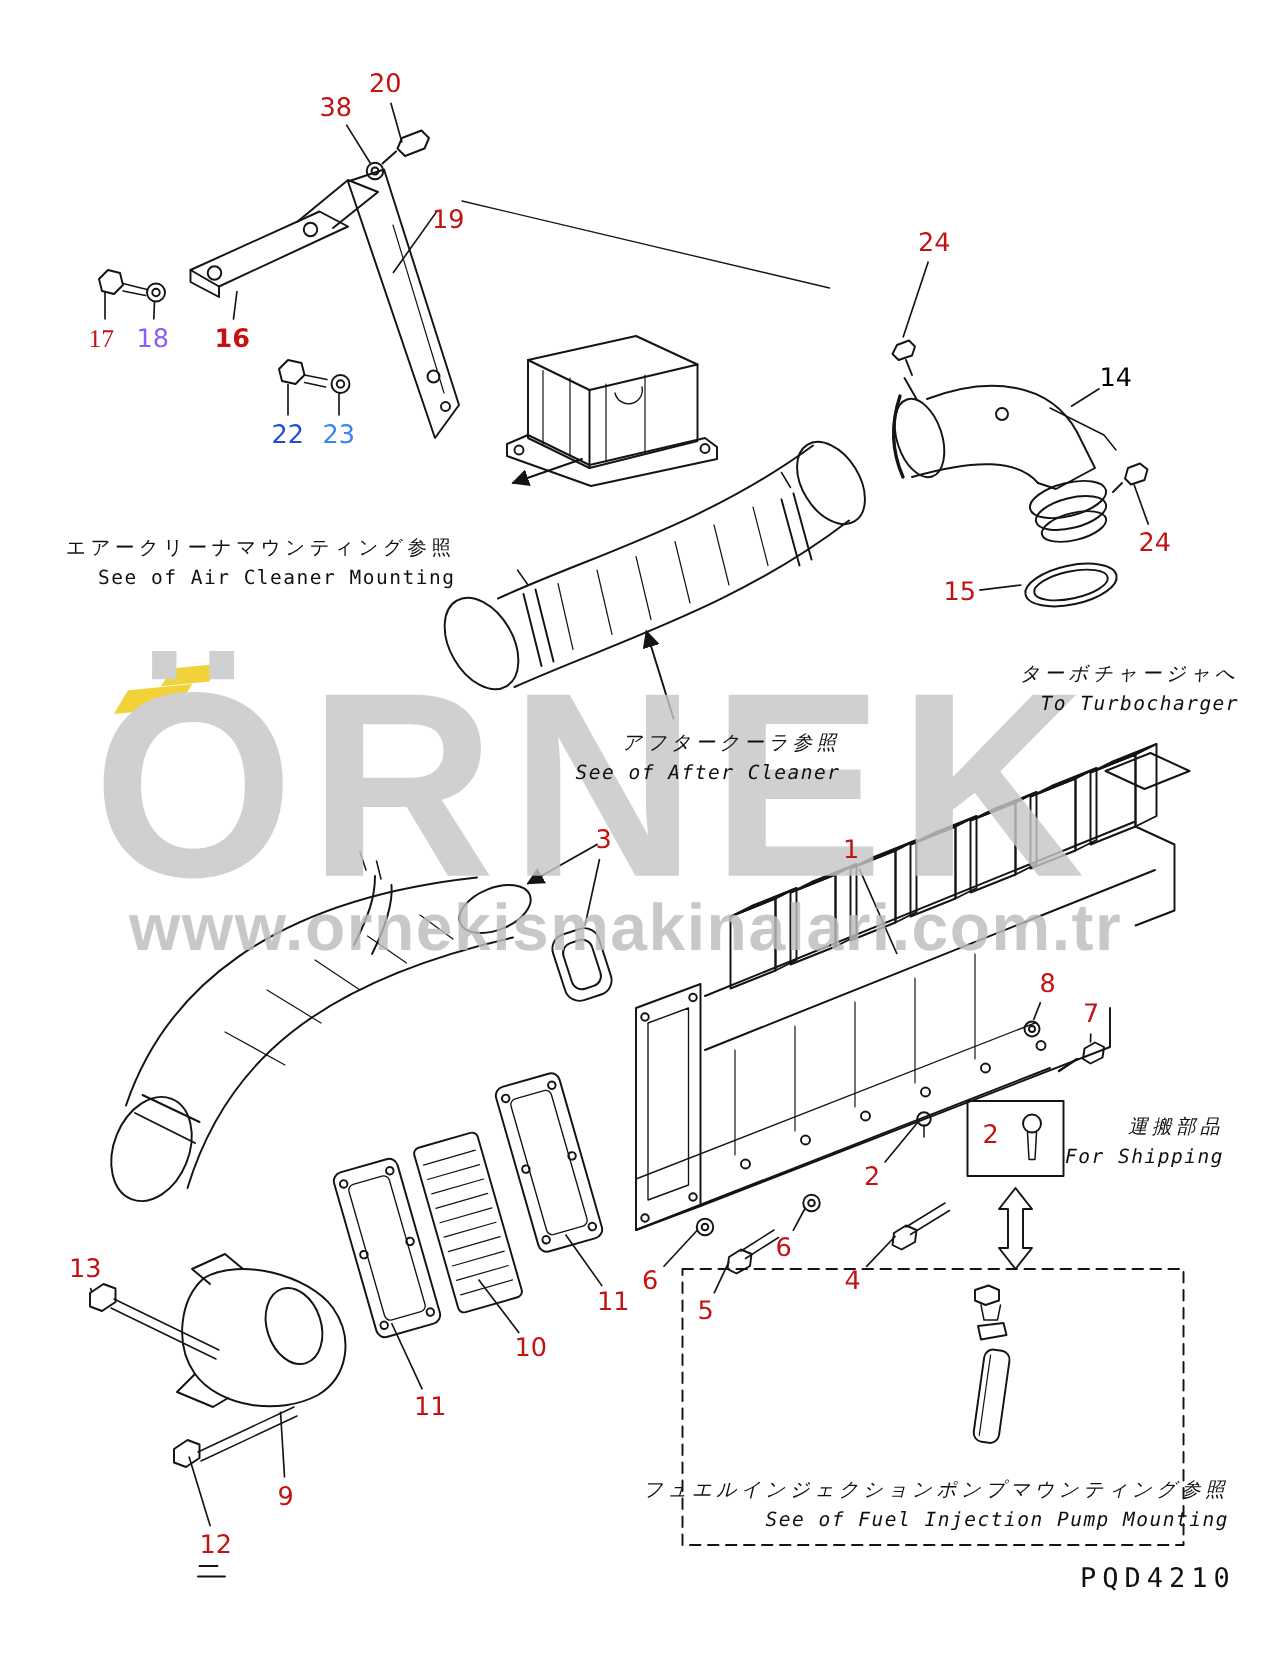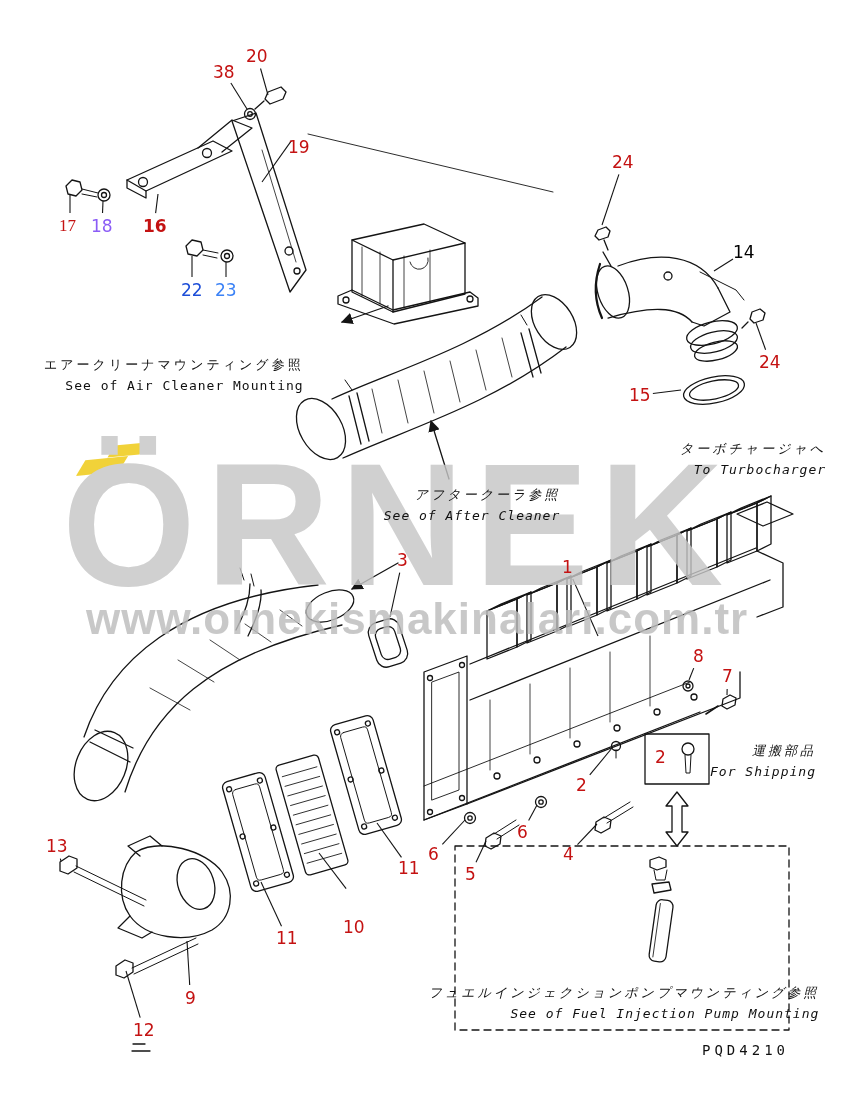--- a/index.html
+++ b/index.html
@@ -27,22 +27,22 @@
   #callout-layer, #caption-layer { position:absolute; inset:0; z-index:4; pointer-events:none; }
   .callout {
     position:absolute; font-family:"DejaVu Sans", sans-serif;
     font-size:17px; font-weight:normal; line-height:1.1; white-space:nowrap;
   }
   .caption { position:absolute; color:#101010; text-align:right; white-space:nowrap; }
   .caption.center { transform:translateX(-50%); text-align:right;font-style:italic; }
   .caption .jp { display:block; font-size:13px; letter-spacing:3px; }
   .caption .en { display:block; font-size:13px; letter-spacing:1px; margin-top:4px; }
   .drawing-code {
-    position:absolute; left:702px; top:1042px; z-index:4;
-    font-size:14px; letter-spacing:4px; color:#101010;
+    position:absolute; left:720px; top:1042px; z-index:4;
+    font-size:18px; letter-spacing:4px; color:#101010;
   }
 </style>
 </head>
 <body>
 
 <div class="stage">
 
   <svg id="art" width="853" height="1104" viewBox="0 0 853 1104" xmlns="http://www.w3.org/2000/svg">
     <defs>
       <marker id="arrow" viewBox="0 0 10 10" refX="9" refY="5" markerWidth="9" markerHeight="9" orient="auto-start-reverse">
@@ -307,21 +307,21 @@
       <div class="callout" style="left: 397px; top: 551px; color: rgb(196, 18, 18);">3</div>
       <div class="callout" style="left: 562px; top: 558px; color: rgb(196, 18, 18);">1</div>
       <div class="callout" style="left: 693px; top: 647px; color: rgb(196, 18, 18);">8</div>
       <div class="callout" style="left: 722px; top: 667px; color: rgb(196, 18, 18);">7</div>
       <div class="callout" style="left: 655px; top: 748px; color: rgb(196, 18, 18);">2</div>
       <div class="callout" style="left: 576px; top: 776px; color: rgb(196, 18, 18);">2</div>
       <div class="callout" style="left: 428px; top: 845px; color: rgb(196, 18, 18);">6</div>
       <div class="callout" style="left: 465px; top: 865px; color: rgb(196, 18, 18);">5</div>
       <div class="callout" style="left: 517px; top: 823px; color: rgb(196, 18, 18);">6</div>
       <div class="callout" style="left: 563px; top: 845px; color: rgb(196, 18, 18);">4</div>
-      <div class="callout" style="left: 343px; top: 890px; color: rgb(196, 18, 18); margin-top: 28px;">10</div>
+      <div class="callout" style="left: 343px; top: 890px; color: rgb(196, 18, 18);">10</div>
       <div class="callout" style="left: 398px; top: 859px; color: rgb(196, 18, 18);">11</div>
       <div class="callout" style="left: 276px; top: 929px; color: rgb(196, 18, 18);">11</div>
       <div class="callout" style="left: 46px; top: 837px; color: rgb(196, 18, 18);">13</div>
       <div class="callout" style="left: 185px; top: 989px; color: rgb(196, 18, 18);">9</div>
       <div class="callout" style="left: 133px; top: 1021px; color: rgb(196, 18, 18);">12</div>
     </div>
 
   <div id="caption-layer">
       <div class="caption" style="left: 44px; top: 356px;">
         <span class="jp">エアークリーナマウンティング参照</span>

